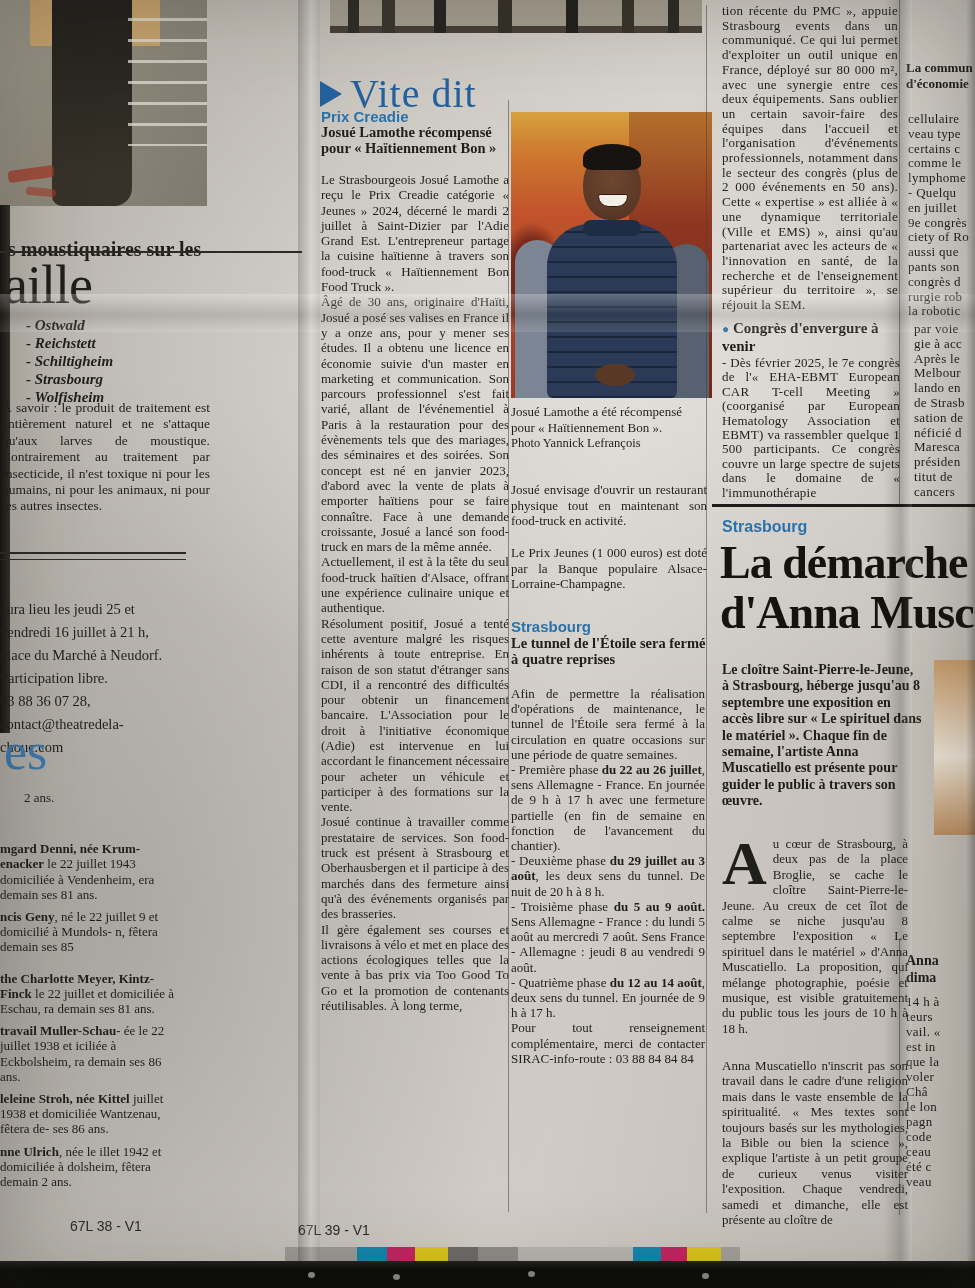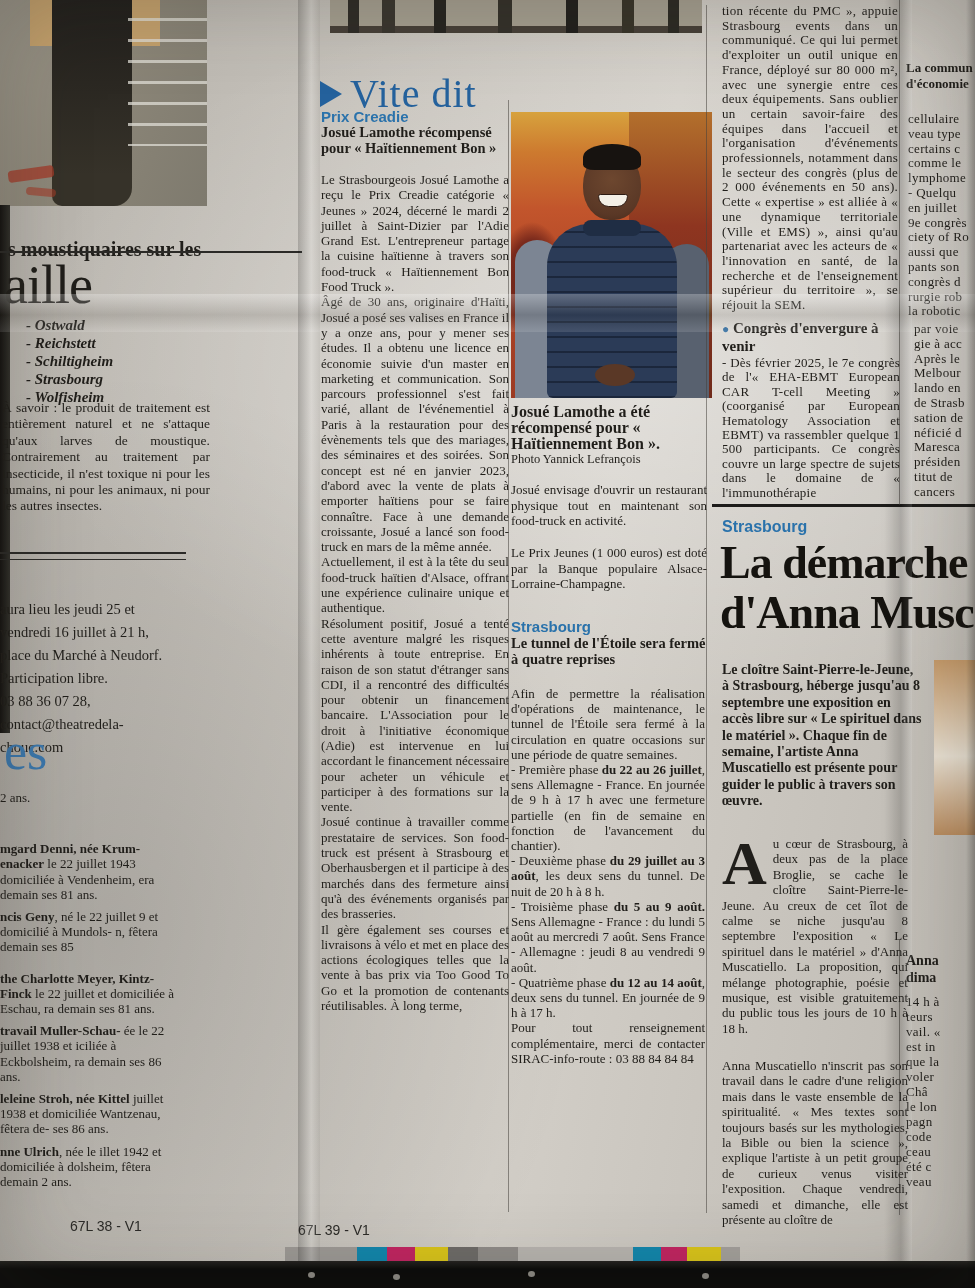--- a/index.html
+++ b/index.html
@@ -15,21 +15,21 @@
   .sans{font-family:"Liberation Sans","DejaVu Sans",sans-serif;}
   .just{text-align:justify;}
   .prelines{white-space:pre-line;}
   .body13{font-size:13px;line-height:15.3px;}
   .kicker{font-family:"Liberation Sans",sans-serif;font-weight:bold;font-size:15px;color:#2a72ab;}
   .boldtitle{font-weight:bold;font-size:14.5px;line-height:15.8px;}
   .rule{background:#2b2a27;}
   .vsep{background:rgba(70,66,60,.55);width:1px;}
   .crease{pointer-events:none;}
   b{font-weight:bold;}
-  .cap{font-weight:bold;font-size:16px;line-height:16px;}
+  .cap{font-weight:normal;font-size:13px;line-height:16px;}
   .credit{font-size:12.5px;line-height:15px;font-weight:normal;}
   .dropcap{float:left;font-size:62px;line-height:50px;font-weight:bold;padding:2px 6px 0 0;}
 </style>
 </head>
 <body>
 
 <div id="stage">
 
   <div class="abs" style="left:0;top:0;width:207px;height:206px;overflow:hidden;
               background:linear-gradient(115deg,#9b968a 0%,#8d8779 45%,#7e7a6e 100%);">
@@ -75,21 +75,21 @@
 vendredi 16 juillet à 21 h,
 place du Marché à Neudorf.
 Participation libre.
 03 88 36 07 28,
 contact@theatredela-
 chouc.com</div>
 
   <div class="abs" style="left:4px;top:722px;font-size:52px;color:#3b77ac;">es</div>
 
   <div class="abs" style="left:0;top:790px;width:178px;font-size:13px;line-height:15.2px;">
-    <div style="margin-bottom:7px;"><b></b><span>2 ans.</span></div>
+    <div style="margin-bottom:7px;margin-left:24px;"><b></b><span>2 ans.</span></div>
     <div style="margin-bottom:7px;margin-top:36px;"><b>mgard Denni, née Krum-enacker</b><span> le 22 juillet 1943 domiciliée à Vendenheim, era demain ses 81 ans.</span></div>
     <div style="margin-bottom:16px;"><b>ncis Geny</b><span>, né le 22 juillet 9 et domicilié à Mundols- n, fêtera demain ses 85</span></div>
     <div style="margin-bottom:7px;"><b>the Charlotte Meyer, Kintz-Finck</b><span> le 22 juillet et domiciliée à Eschau, ra demain ses 81 ans.</span></div>
     <div style="margin-bottom:7px;"><b>travail Muller-Schau-</b><span> ée le 22 juillet 1938 et iciliée à Eckbolsheim, ra demain ses 86 ans.</span></div>
     <div style="margin-bottom:7px;"><b>leleine Stroh, née Kittel</b><span> juillet 1938 et domiciliée Wantzenau, fêtera de- ses 86 ans.</span></div>
     <div><b>nne Ulrich</b><span>, née le illet 1942 et domiciliée à dolsheim, fêtera demain 2 ans.</span></div>
   </div>
 
   <div class="abs sans" style="left:70px;top:1218px;font-size:14px;color:#2c2b28;">67L 38 - V1</div>
 

